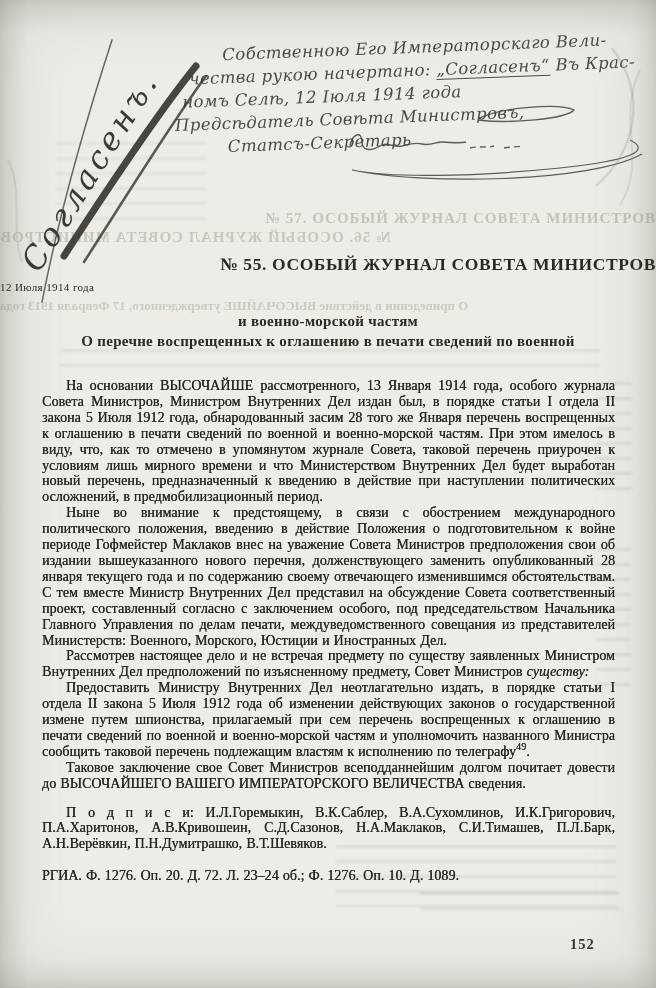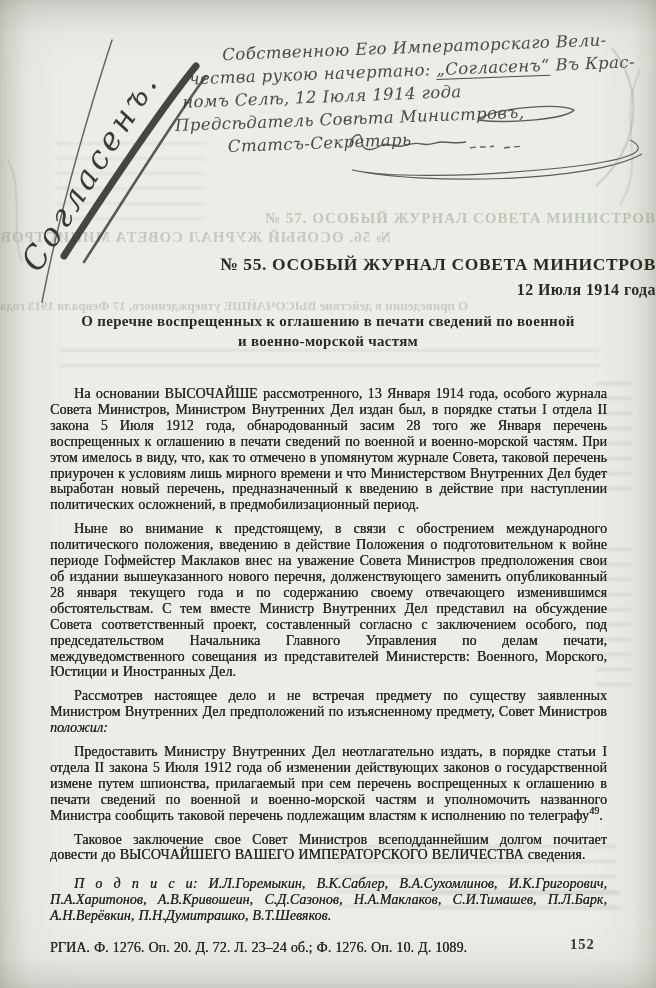--- a/index.html
+++ b/index.html
@@ -13,29 +13,29 @@
       linear-gradient(270deg, rgba(110,115,100,.12) 0, rgba(110,115,100,0) 24px),
       linear-gradient(0deg, rgba(110,115,100,.12) 0, rgba(110,115,100,0) 30px),
       var(--paper,#ecede7);
   }
   .page::after{content:"";position:absolute;inset:0;pointer-events:none;
     box-shadow:inset 0 0 70px rgba(95,100,85,.22), inset 0 0 8px rgba(95,100,85,.10);}
 
   
   .title{position:absolute;top:254px;left:0;width:100%;margin:0;text-align:right;
     font-size:17.5px;font-weight:700;letter-spacing:.6px;}
-  .date{position:absolute;top:281px;left:0;width:100%;text-align:right;
-    font-size:16px;font-weight:700;letter-spacing:.4px;}
+  .date{position:absolute;top:281px;left:0;width:100%;text-align:left;
+    font-size:11px;font-weight:400;letter-spacing:.4px;}
   .subject{position:absolute;top:311px;left:0;width:100%;text-align:center;
     font-size:15px;font-weight:700;line-height:20px;letter-spacing:.3px;}
   .bodytext{position:absolute;top:378px;left:42px;width:573px;
     font-size:14px;line-height:15.9px;text-align:justify;
     letter-spacing:.05px;word-spacing:.5px;text-shadow:.25px 0 0 currentColor;}
-  .bodytext p{margin:8px;text-indent:24px;}
-  .bodytext p.gap{margin-top:13px;font-style:italic;}
+  .bodytext p{margin:0;text-indent:24px;}
+  .bodytext p.gap{margin-top:13px;}
   .bodytext .archive{text-indent:0;margin-top:16px;}
   .fn{font-size:10px;vertical-align:super;line-height:0;}
   .pagenum{position:absolute;top:936px;left:570px;font-size:14.5px;font-weight:700;
     letter-spacing:1px;color:#36352f;}
 
   
   .hw-note{position:absolute;left:168px;top:36px;width:486px;
     transform:rotate(-2.2deg);font-family:"DejaVu Serif",serif;font-style:italic;
     font-size:16.5px;line-height:23px;color:var(--handwriting_ink,#4b4a42);
     letter-spacing:.4px;}
@@ -88,28 +88,28 @@
     <div class="hw-line l1">Собственною Его Императорскаго Вели-</div>
     <div class="hw-line l2"><span>чества рукою начертано: </span><span class="hw-underline">„Согласенъ“</span><span> Въ Крас-</span></div>
     <div class="hw-line l3">номъ Селѣ, 12 Іюля 1914 года</div>
     <div class="hw-line l4">Предсѣдатель Совѣта Министровъ,</div>
     <div class="hw-line l5">Статсъ-Секретарь</div>
   </div>
 
   <h1 class="title">№ 55. ОСОБЫЙ ЖУРНАЛ СОВЕТА МИНИСТРОВ</h1>
   <div class="date">12 Июля 1914 года</div>
   <div class="subject">
+    <div>и военно-морской частям</div>
     <div>О перечне воспрещенных к оглашению в печати сведений по военной</div>
-    <div>и военно-морской частям</div>
   </div>
 
   <div class="bodytext">
     <p>На основании ВЫСОЧАЙШЕ рассмотренного, 13 Января 1914 года, особого журнала Совета Министров, Министром Внутренних Дел издан был, в порядке статьи I отдела II закона 5 Июля 1912 года, обнародованный засим 28 того же Января перечень воспрещенных к оглашению в печати сведений по военной и военно-морской частям. При этом имелось в виду, что, как то отмечено в упомянутом журнале Совета, таковой перечень приурочен к условиям лишь мирного времени и что Министерством Внутренних Дел будет выработан новый перечень, предназначенный к введению в действие при наступлении политических осложнений, в предмобилизационный период.</p>
     <p>Ныне во внимание к предстоящему, в связи с обострением международного политического положения, введению в действие Положения о подготовительном к войне периоде Гофмейстер Маклаков внес на уважение Совета Министров предположения свои об издании вышеуказанного нового перечня, долженствующего заменить опубликованный 28 января текущего года и по содержанию своему отвечающего изменившимся обстоятельствам. С тем вместе Министр Внутренних Дел представил на обсуждение Совета соответственный проект, составленный согласно с заключением особого, под председательством Начальника Главного Управления по делам печати, междуведомственного совещания из представителей Министерств: Военного, Морского, Юстиции и Иностранных Дел.</p>
-    <p><span>Рассмотрев настоящее дело и не встречая предмету по существу заявленных Министром Внутренних Дел предположений по изъясненному предмету, Совет Министров </span><em>положил:</em></p>
+    <p><span>Рассмотрев настоящее дело и не встречая предмету по существу заявленных Министром Внутренних Дел предположений по изъясненному предмету, Совет Министров </span><em>существу:</em></p>
     <p><span>Предоставить Министру Внутренних Дел неотлагательно издать, в порядке статьи I отдела II закона 5 Июля 1912 года об изменении действующих законов о государственной измене путем шпионства, прилагаемый при сем перечень воспрещенных к оглашению в печати сведений по военной и военно-морской частям и уполномочить названного Министра сообщить таковой перечень подлежащим властям к исполнению по телеграфу</span><sup class="fn">49</sup><span>.</span></p>
     <p>Таковое заключение свое Совет Министров всеподданнейшим долгом почитает довести до ВЫСОЧАЙШЕГО ВАШЕГО ИМПЕРАТОРСКОГО ВЕЛИЧЕСТВА сведения.</p>
     <p class="gap"><span>П о д п и с и:</span><span> И.Л.Горемыкин, В.К.Саблер, В.А.Сухомлинов, И.К.Григорович, П.А.Харитонов, А.В.Кривошеин, С.Д.Сазонов, Н.А.Маклаков, С.И.Тимашев, П.Л.Барк, А.Н.Верёвкин, П.Н.Думитрашко, В.Т.Шевяков.</span></p>
     <p class="archive">РГИА. Ф. 1276. Оп. 20. Д. 72. Л. 23–24 об.; Ф. 1276. Оп. 10. Д. 1089.</p>
   </div>
 
   <div class="pagenum">152</div>
 
   <svg class="ink-overlay" width="656" height="988" viewBox="0 0 656 988">
 

